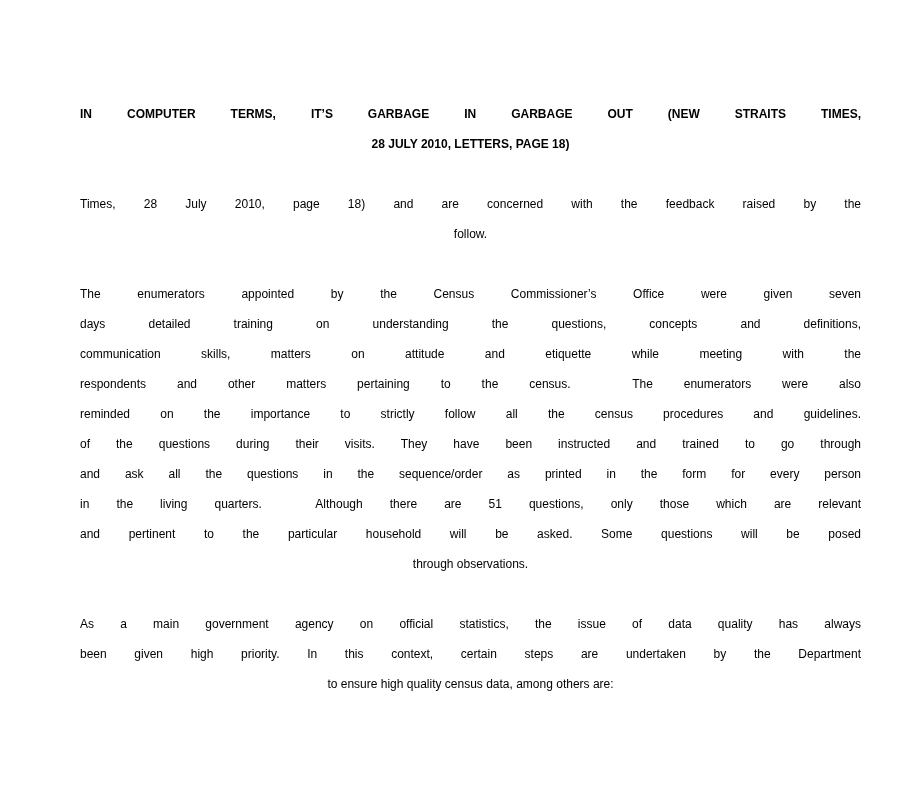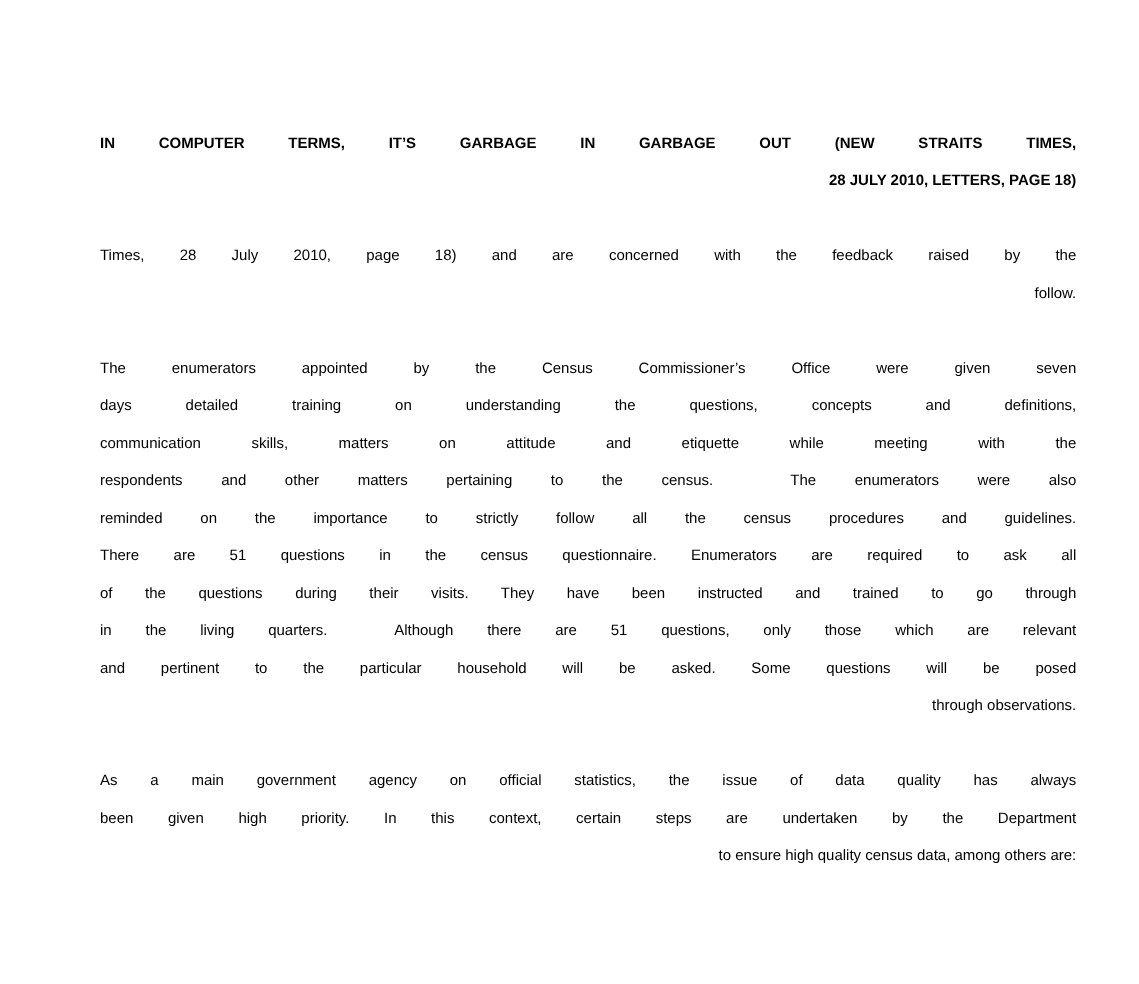--- a/index.html
+++ b/index.html
@@ -26,21 +26,21 @@
   .block {
     margin: 0 0 30px 0;
     padding: 0;
   }
   .block:last-child { margin-bottom: 0; }
   .heading {
     font-weight: bold;
   }
   .line {
     height: 30px;
-    text-align: right;
+    text-align: center;
   }
   .line.j {
     text-align: justify;
     text-align-last: justify;
   }
 </style>
 </head>
 <body>
 
 <div class="doc">
@@ -54,22 +54,22 @@
     <div class="line j">Times, 28 July 2010, page 18) and are concerned with the feedback raised by the</div>
     <div class="line">follow.</div>
   </div>
 
   <div class="block">
     <div class="line j">The enumerators appointed by the Census Commissioner’s Office were given seven</div>
     <div class="line j">days detailed training on understanding the questions, concepts and definitions,</div>
     <div class="line j">communication skills, matters on attitude and etiquette while meeting with the</div>
     <div class="line j">respondents and other matters pertaining to the census.&nbsp; The enumerators were also</div>
     <div class="line j">reminded on the importance to strictly follow all the census procedures and guidelines.</div>
-    <div class="line j">There are 51 questions in the census questionnaire. Enumerators are required to ask all</div>
     <div class="line j">of the questions during their visits. They have been instructed and trained to go through</div>
+    <div class="line j">and ask all the questions in the sequence/order as printed in the form for every person</div>
     <div class="line j">in the living quarters.&nbsp; Although there are 51 questions, only those which are relevant</div>
     <div class="line j">and pertinent to the particular household will be asked. Some questions will be posed</div>
     <div class="line">through observations.</div>
   </div>
 
   <div class="block">
     <div class="line j">As a main government agency on official statistics, the issue of data quality has always</div>
     <div class="line j">been given high priority. In this context, certain steps are undertaken by the Department</div>
     <div class="line">to ensure high quality census data, among others are:</div>
   </div>

